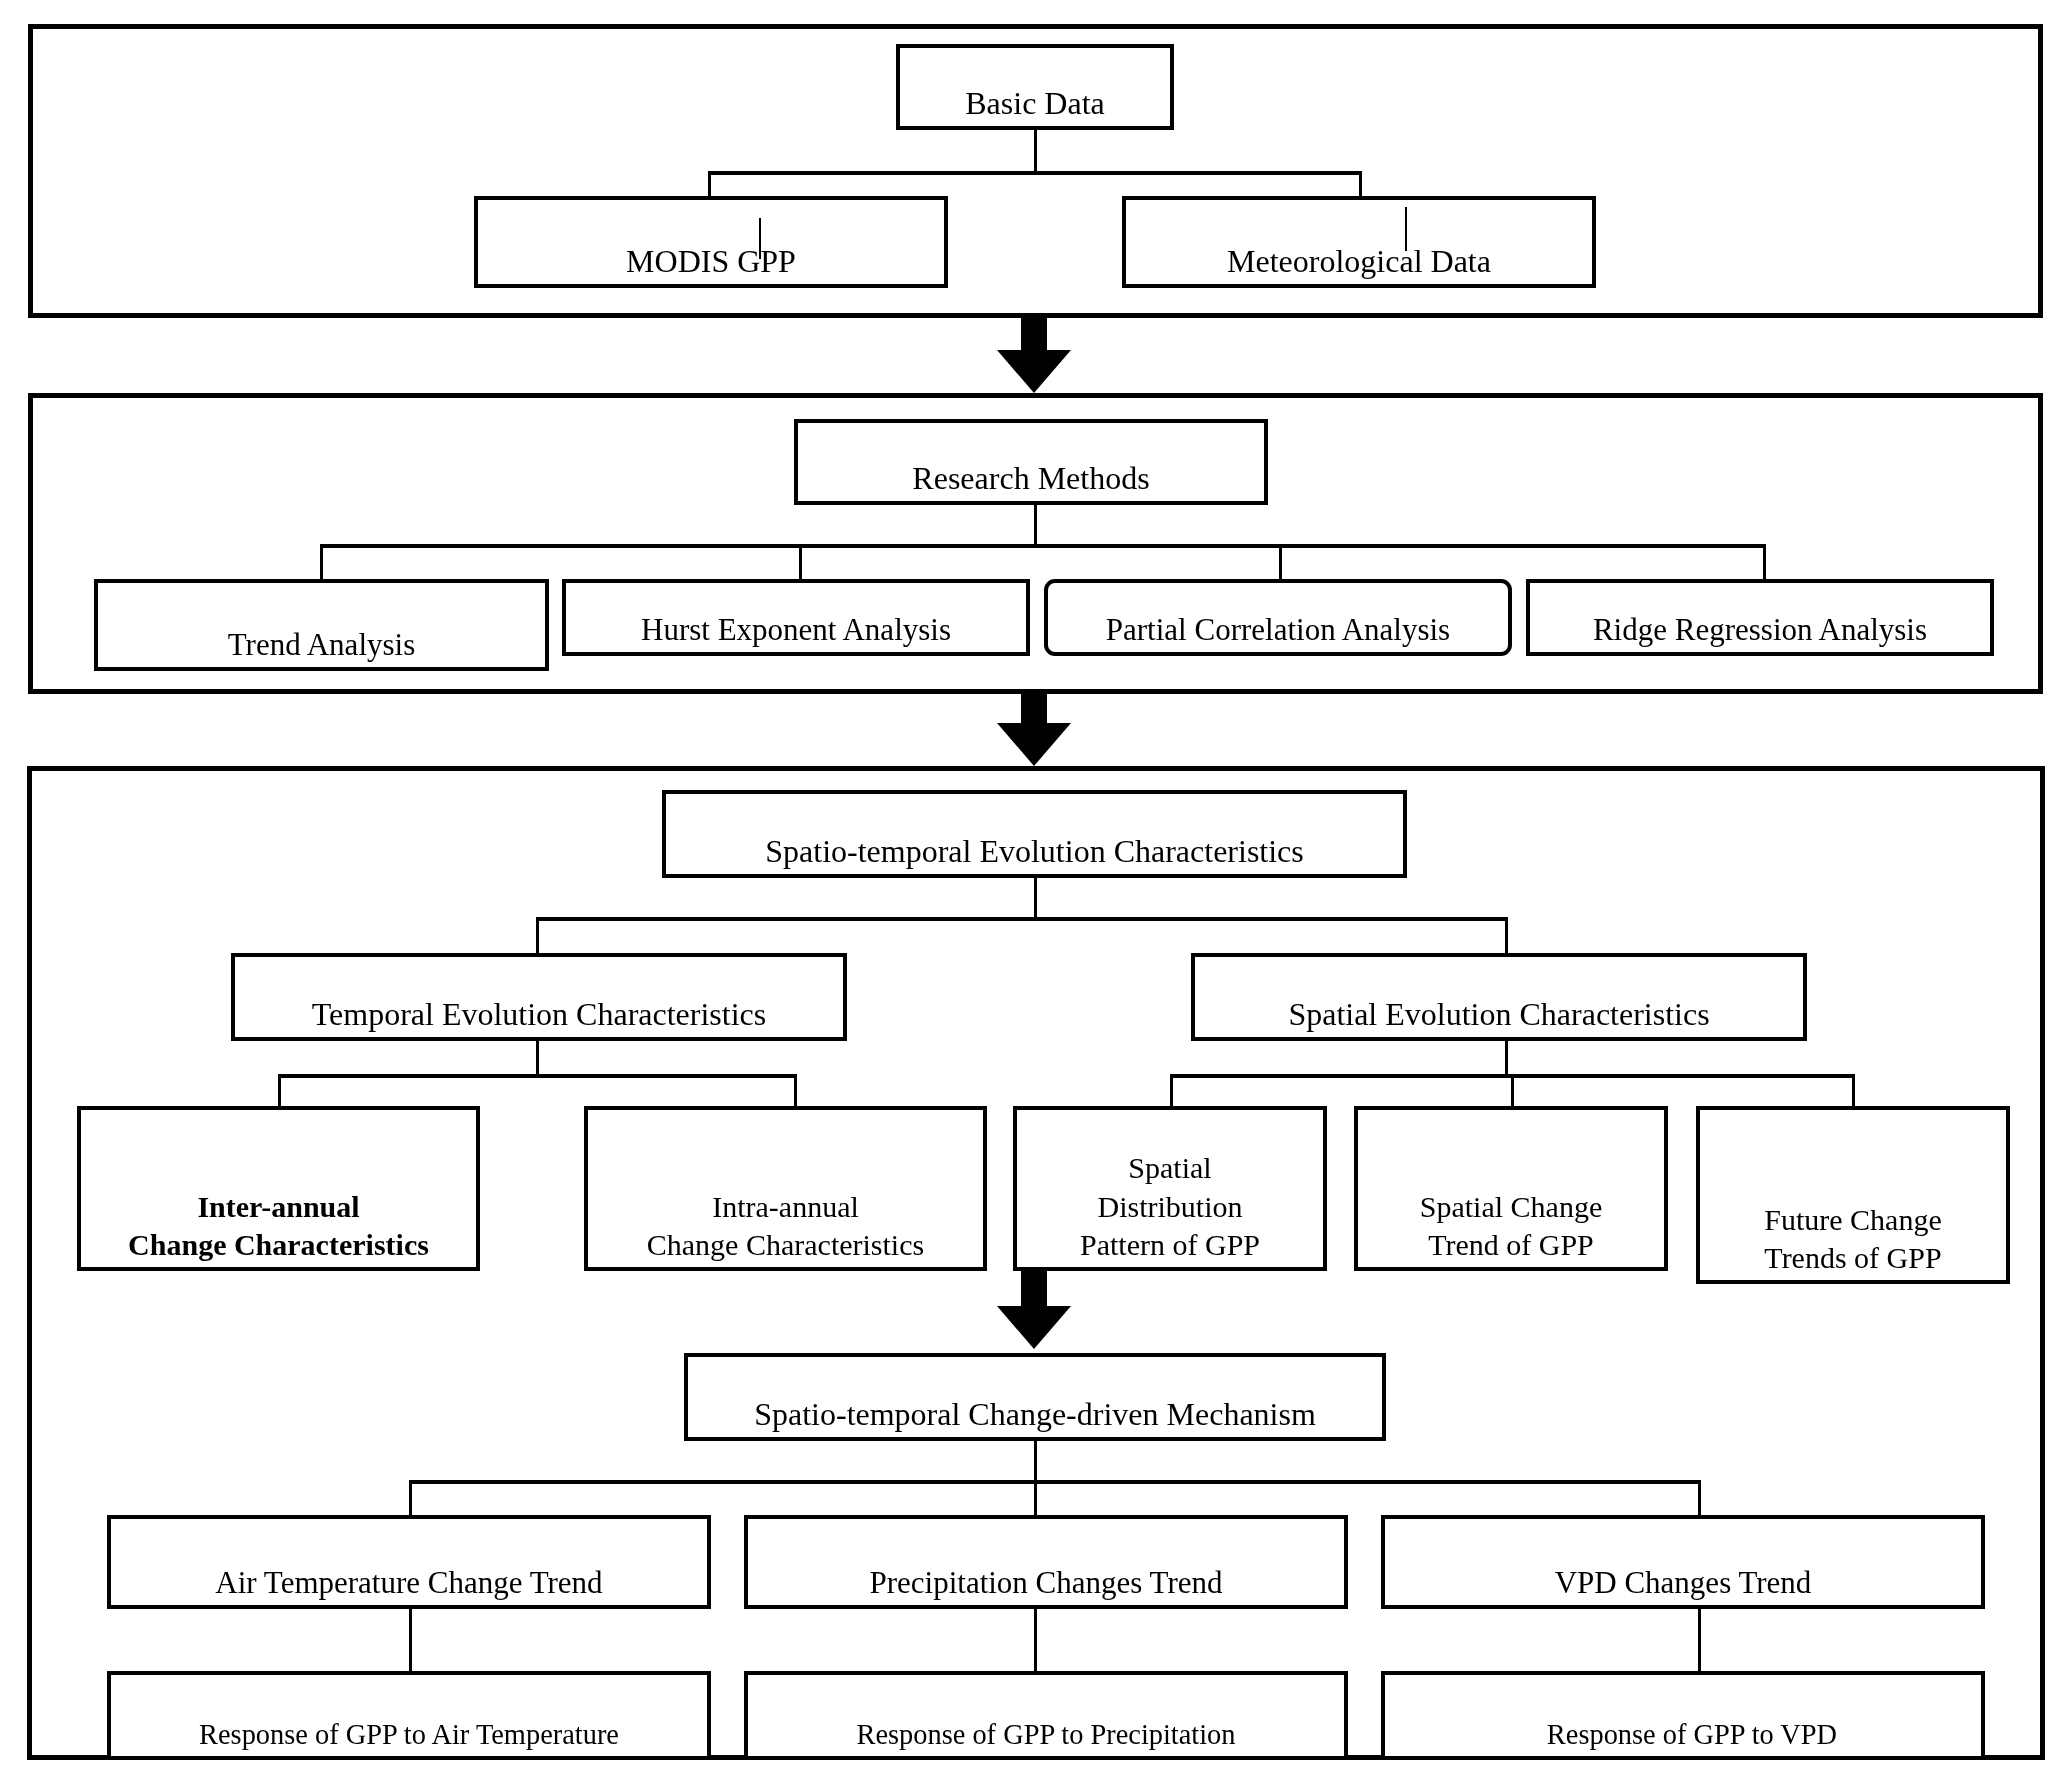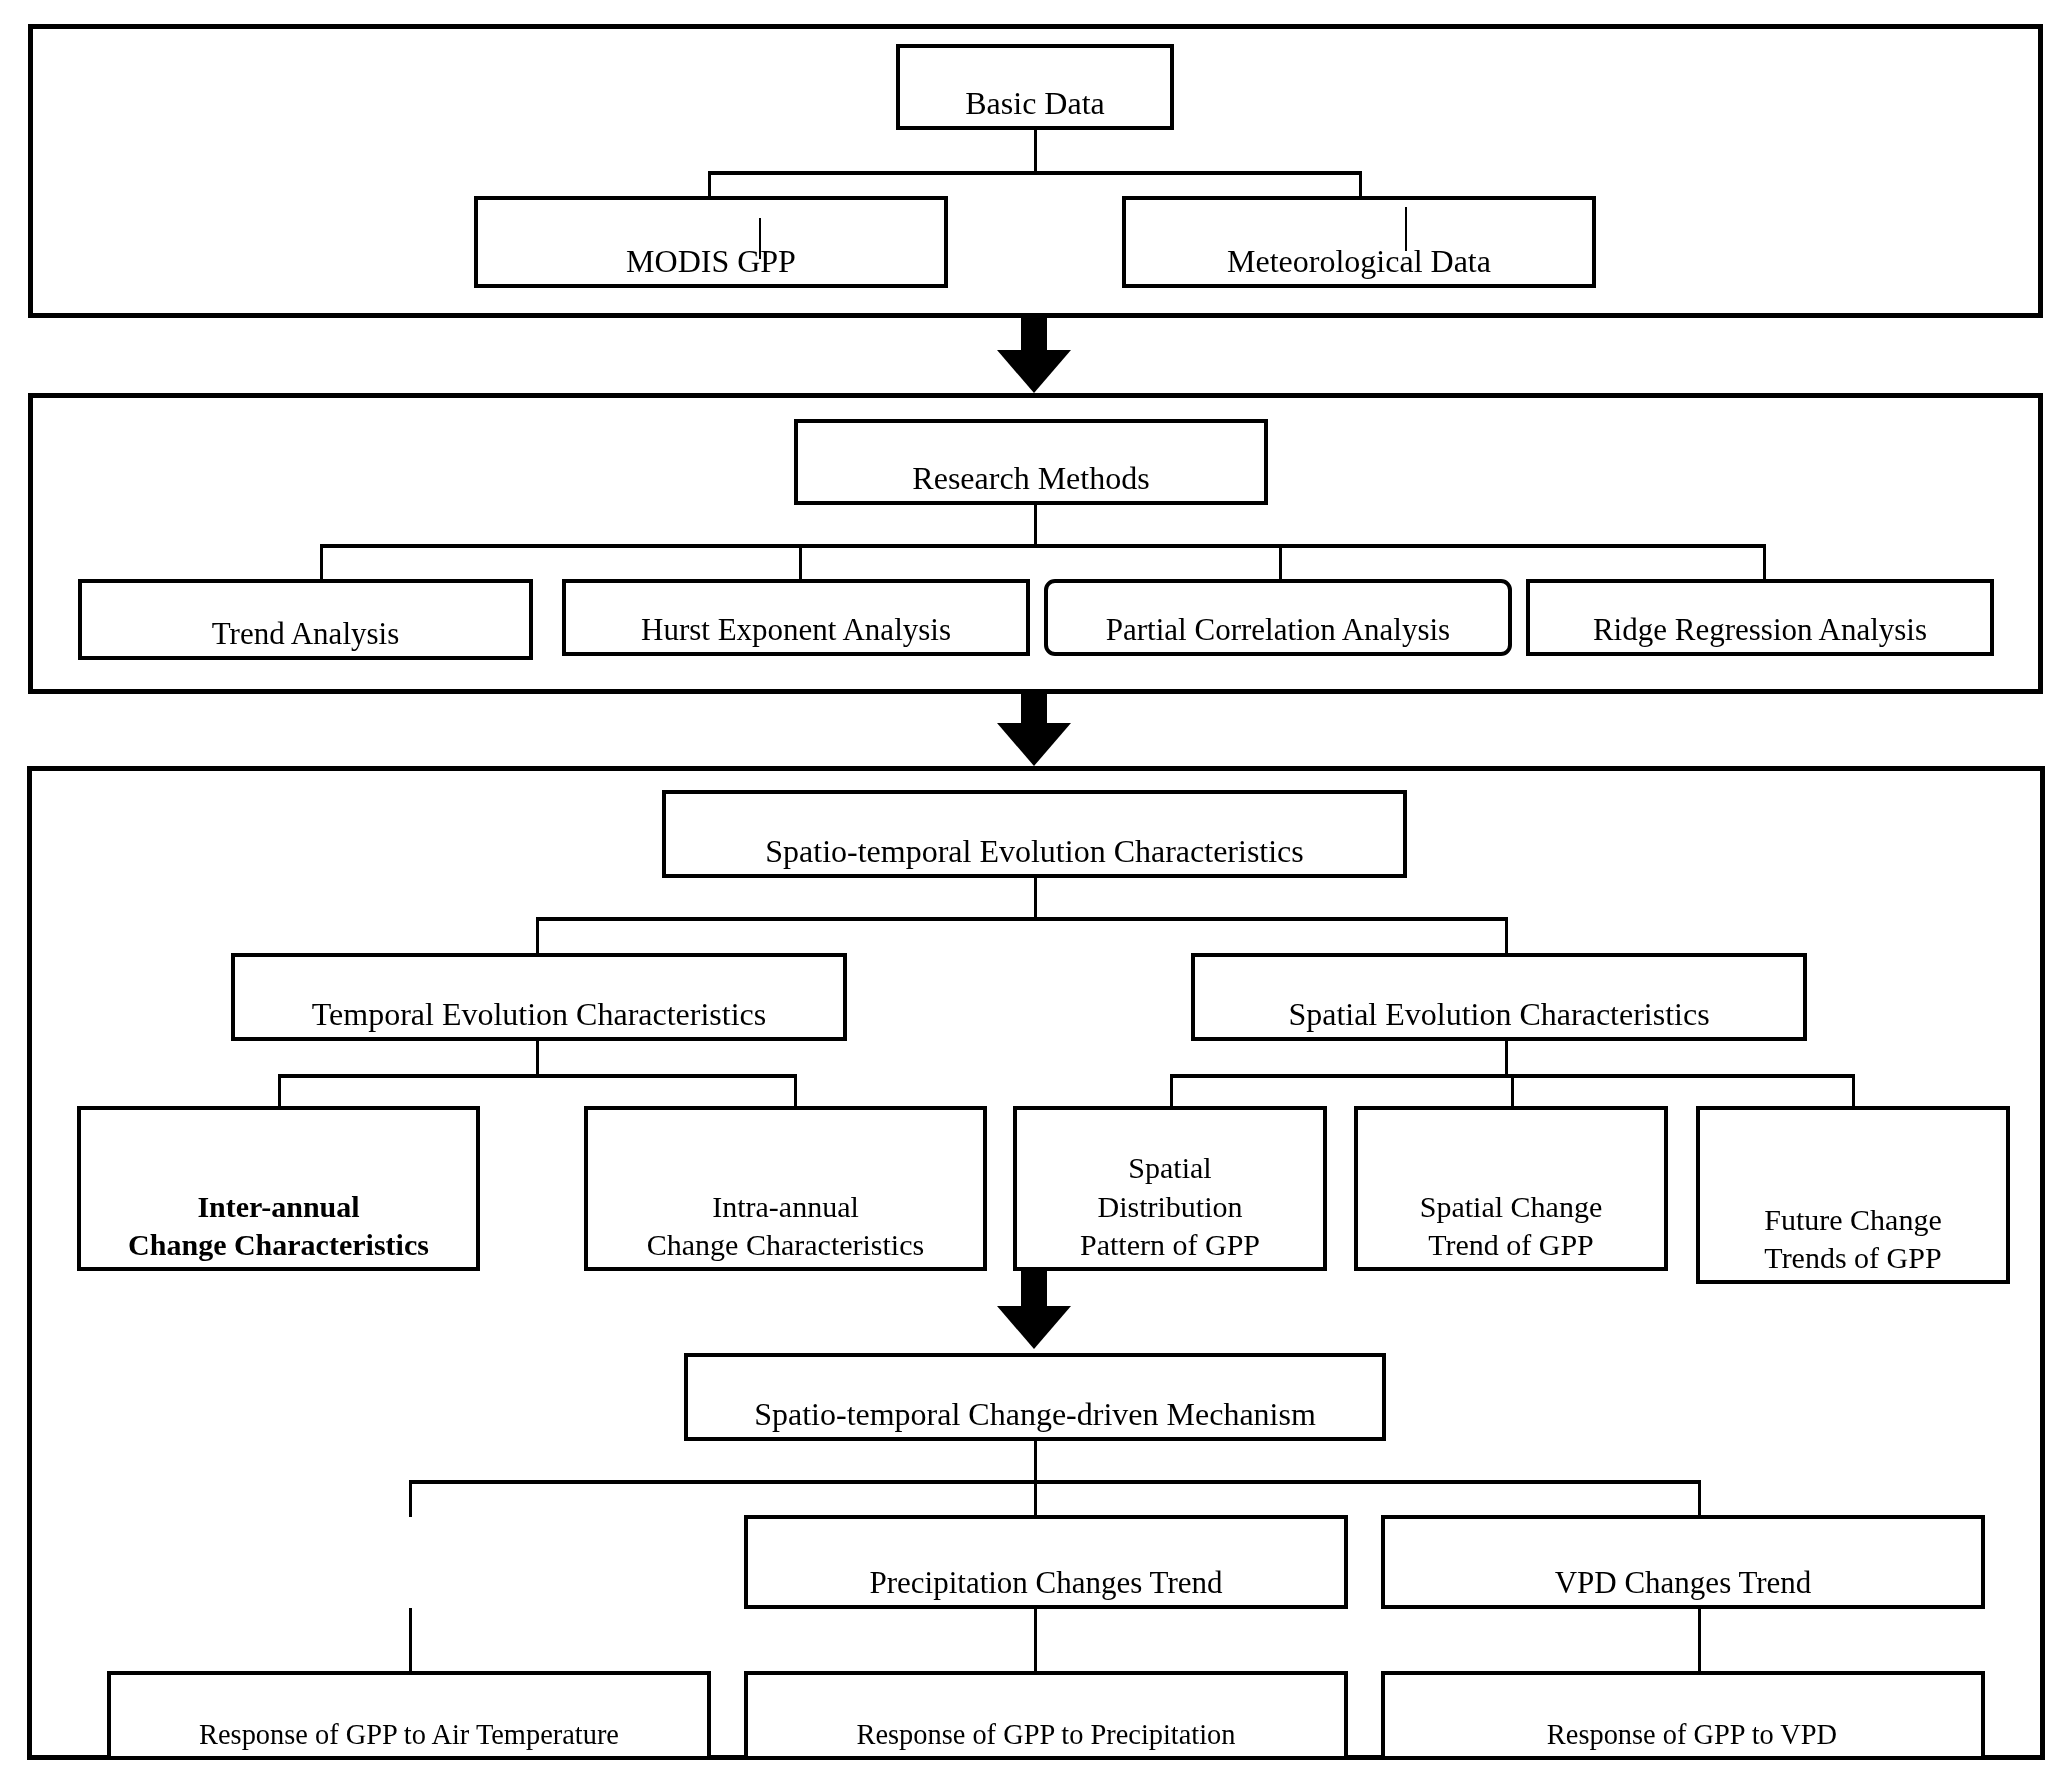--- a/index.html
+++ b/index.html
@@ -124,21 +124,21 @@
     <span class="lbl">Research Methods</span>
   </div>
 
   <div class="vline" style="left:1034px; top:505px; height:40px;"></div>
   <div class="hline" style="left:320px; top:544px; width:1446px;"></div>
   <div class="vline" style="left:320px; top:544px; height:37px;"></div>
   <div class="vline" style="left:799px; top:544px; height:37px;"></div>
   <div class="vline" style="left:1279px; top:544px; height:37px;"></div>
   <div class="vline" style="left:1763px; top:544px; height:37px;"></div>
 
-  <div class="node fs-52" style="left:78px; top:579px; width:455px; height:81px;">
+  <div class="node fs-52" style="left:94px; top:579px; width:455px; height:92px;">
     <span class="lbl">Trend Analysis</span>
   </div>
   <div class="node fs-52" style="left:562px; top:579px; width:468px; height:77px;">
     <span class="lbl">Hurst Exponent Analysis</span>
   </div>
   <div class="node fs-52" style="left:1044px; top:579px; width:468px; height:77px;border-radius:11px;">
     <span class="lbl">Partial Correlation Analysis</span>
   </div>
   <div class="node fs-52" style="left:1526px; top:579px; width:468px; height:77px;">
     <span class="lbl">Ridge Regression Analysis</span>
@@ -208,20 +208,23 @@
   <div class="node fs-54" style="left:684px; top:1353px; width:702px; height:88px;">
     <span class="lbl">Spatio-temporal Change-driven Mechanism</span>
   </div>
 
   <div class="vline" style="left:1034px; top:1440px; height:40px;"></div>
   <div class="hline" style="left:409px; top:1480px; width:1292px;"></div>
   <div class="vline" style="left:409px; top:1480px; height:37px;"></div>
   <div class="vline" style="left:1034px; top:1480px; height:37px;"></div>
   <div class="vline" style="left:1698px; top:1480px; height:37px;"></div>
 
+  <div class="node fs-52" style="left:107px; top:1515px; width:604px; height:94px;">
+    <span class="lbl">Air Temperature Change Trend</span>
+  </div>
   <div class="node fs-52" style="left:744px; top:1515px; width:604px; height:94px;">
     <span class="lbl">Precipitation Changes Trend</span>
   </div>
   <div class="node fs-52" style="left:1381px; top:1515px; width:604px; height:94px;">
     <span class="lbl">VPD Changes Trend</span>
   </div>
 
   <div class="vline" style="left:409px; top:1608px; height:65px;"></div>
   <div class="vline" style="left:1034px; top:1608px; height:65px;"></div>
   <div class="vline" style="left:1698px; top:1608px; height:65px;"></div>

